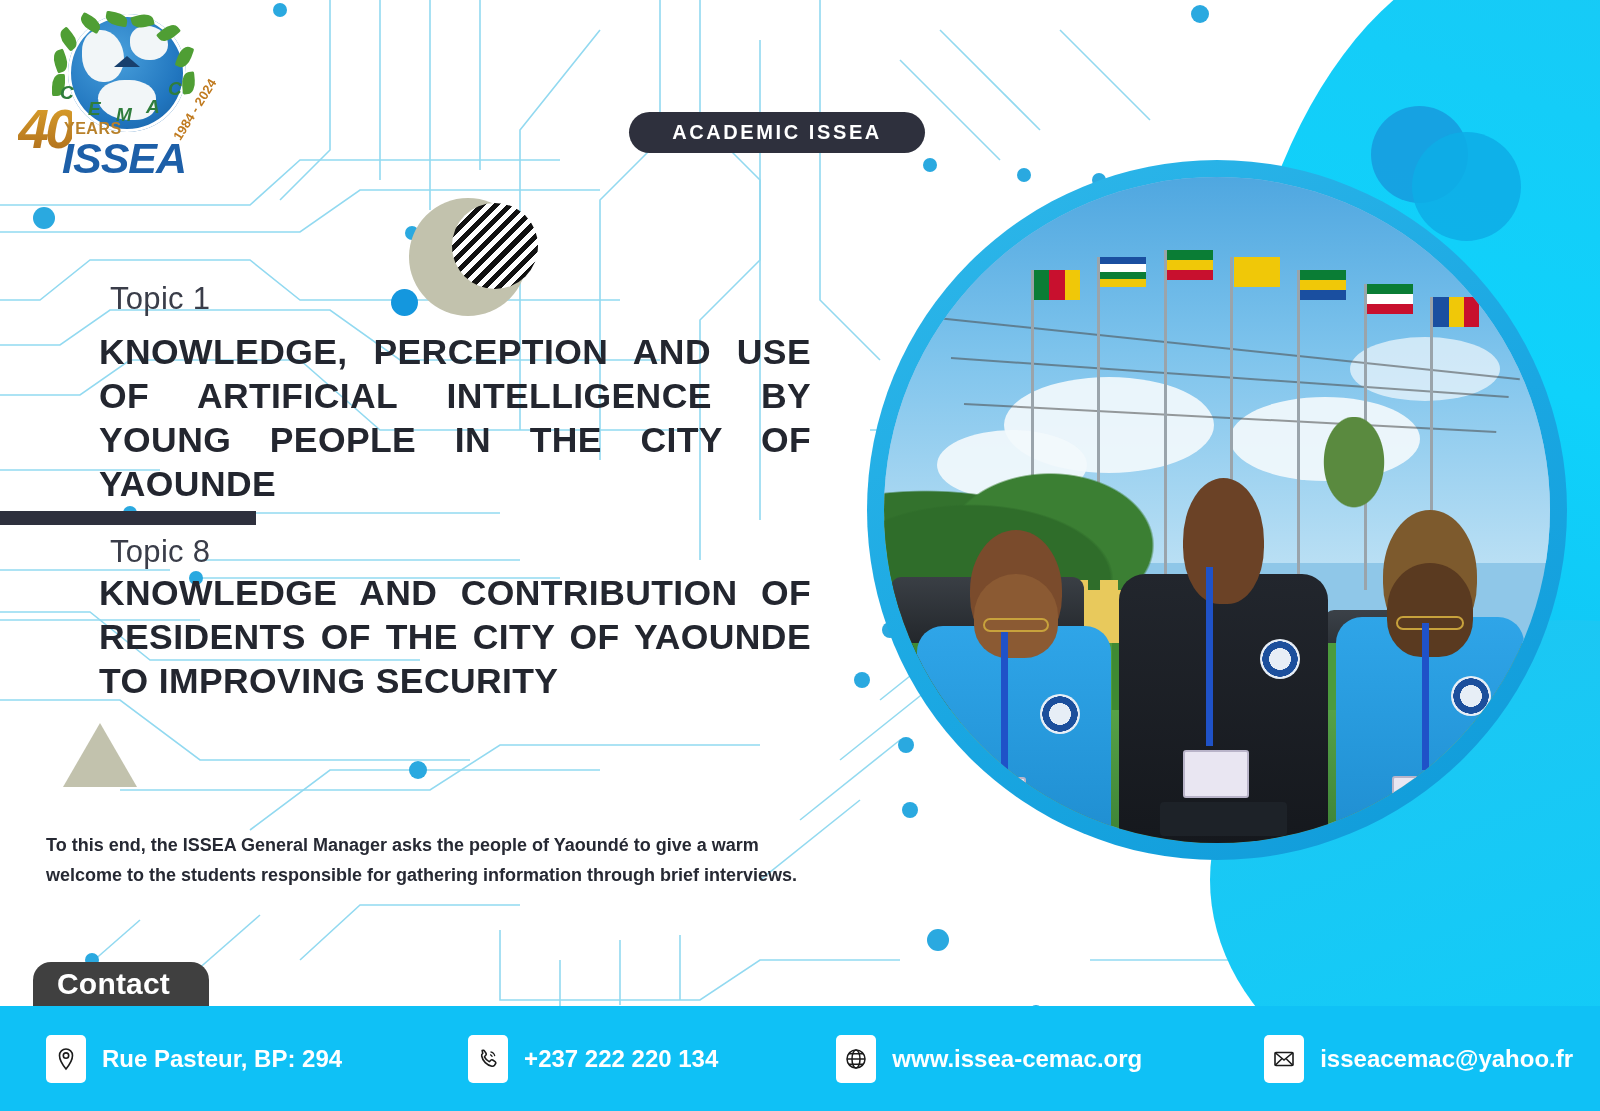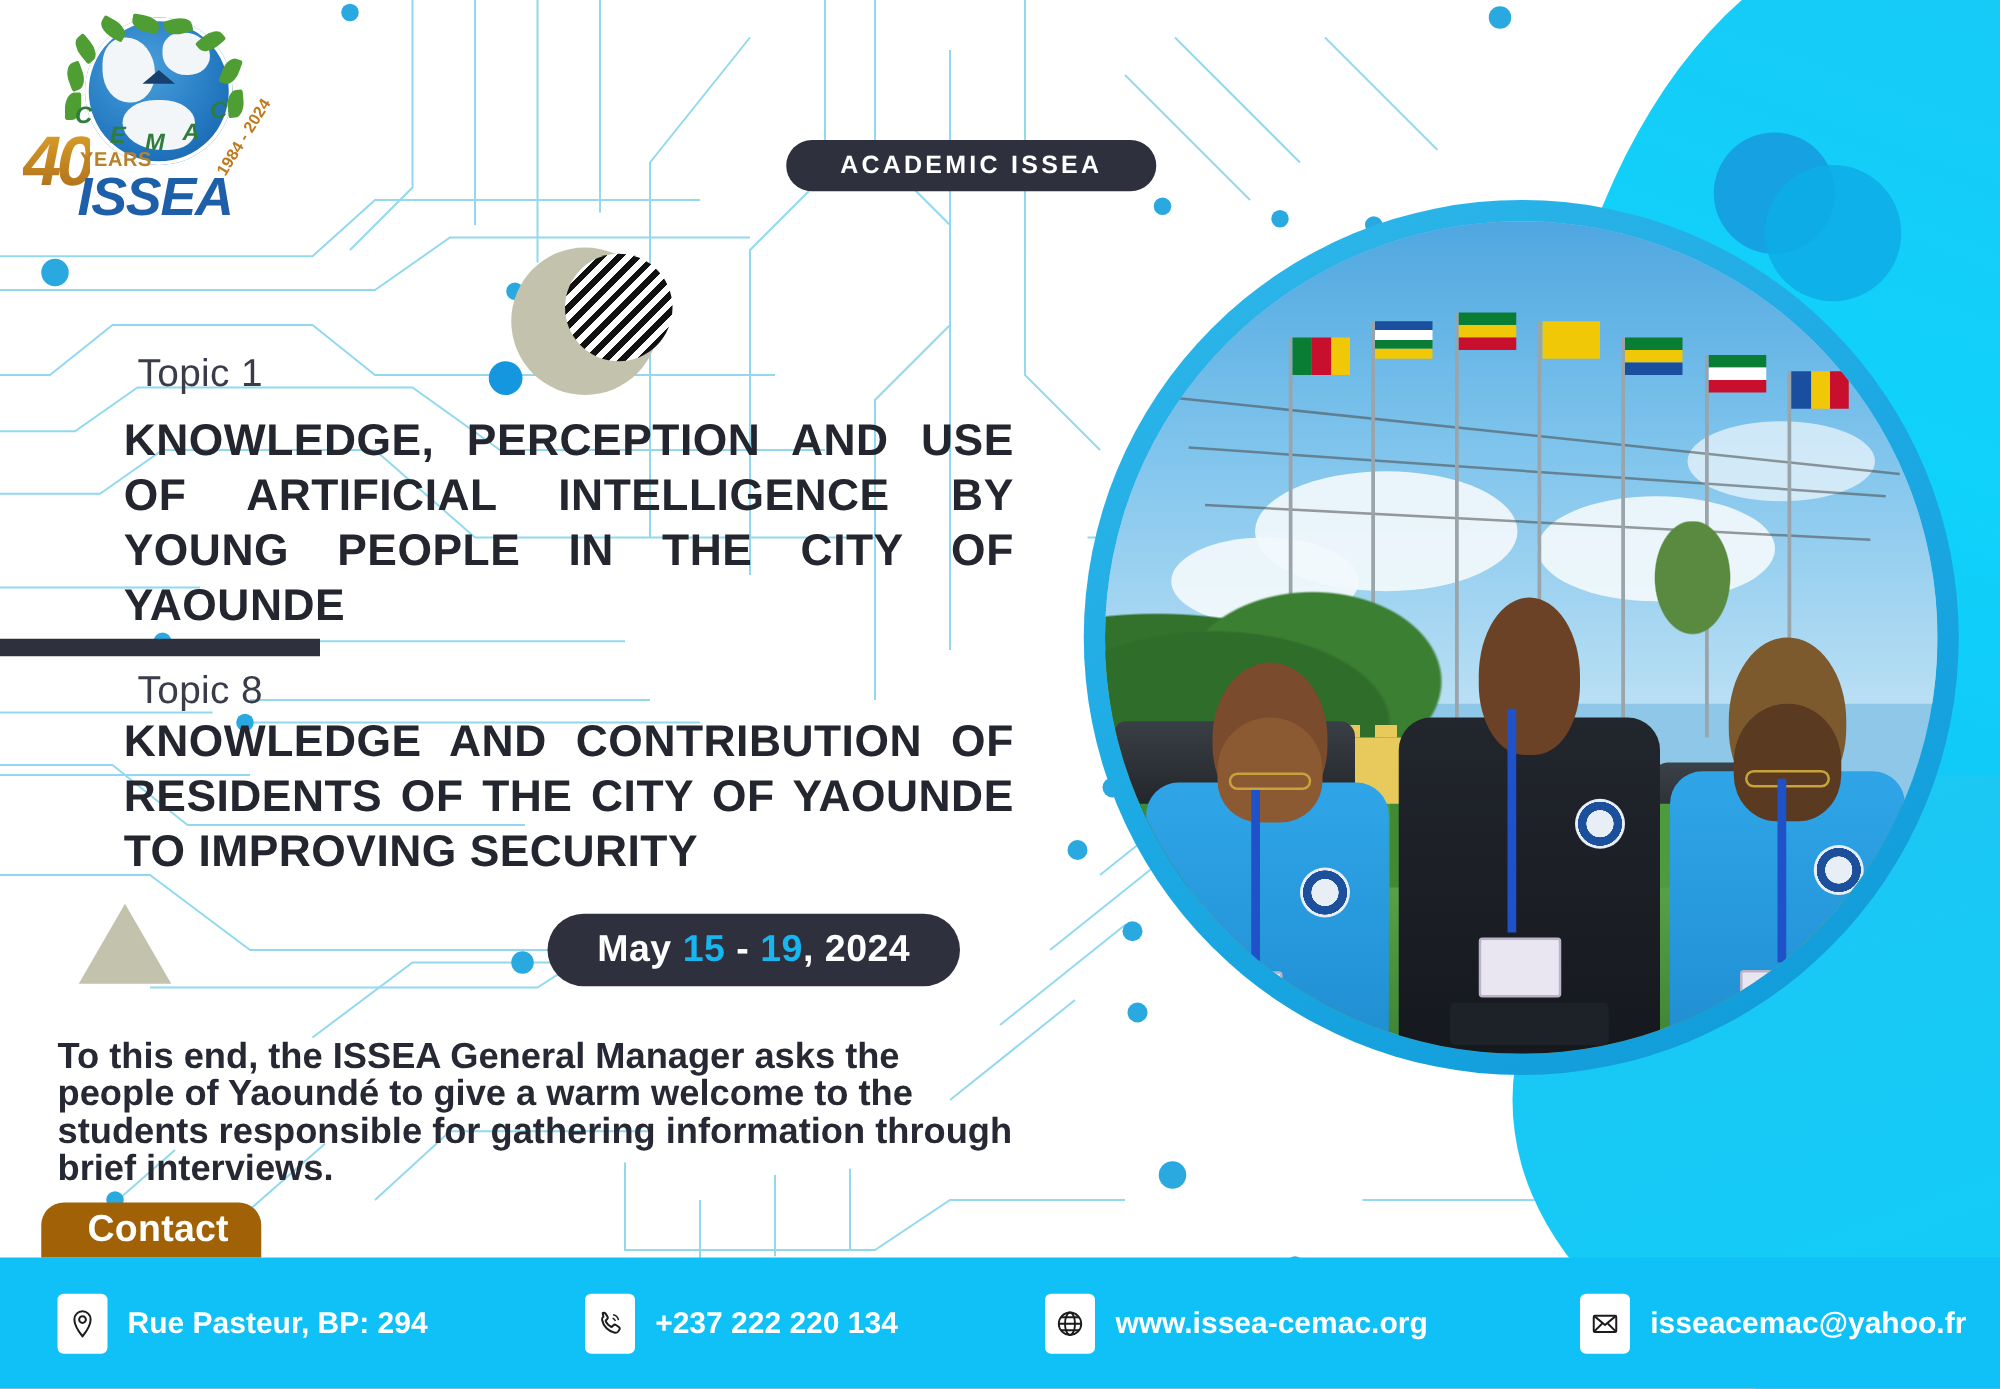--- a/index.html
+++ b/index.html
@@ -212,36 +212,36 @@
     left:438px; top:731px; width:330px; height:58px;
     background:#2e303d; border-radius:30px;
     display:flex; align-items:center; justify-content:center;
     color:#ffffff; font-size:30px; font-weight:bold; letter-spacing:.4px;
   }
   .date-badge .hl{ color:#18b6ef; }
 
   .note{
     position:absolute; z-index:6;
     left:46px; top:830px; width:770px;
-    font-size:29px; font-weight:bold; color:#262933;
+    font-size:18px; font-weight:bold; color:#262933;
     line-height:30px;
   }
 
   
   .footer{
     position:absolute; z-index:8;
     left:0; bottom:0; width:1600px; height:105px;
     background:#0fc1f6;
   }
   .contact-tab{
     position:absolute; z-index:9;
     left:33px; bottom:105px; width:176px; height:44px;
-    background:#a16207;
+    background:#404040;
     border-radius:18px 18px 0 0;
-    display:flex; align-items:center; padding-left:37px;
+    display:flex; align-items:center; padding-left:24px;
   }
   .contact-tab span{
     color:#ffffff; font-size:30px; font-weight:bold; letter-spacing:.2px;
   }
   .contact-row{
     position:absolute; z-index:9;
     left:0; bottom:0; width:1600px; height:105px;
     display:flex; align-items:center;
   }
   .citem{ display:flex; align-items:center; }
@@ -474,23 +474,20 @@
   <div class="khaki-tri"></div>
 
   <div class="topic-label t1-label">Topic 1</div>
   <div class="topic-title t1-title">KNOWLEDGE, PERCEPTION AND USE OF ARTIFICIAL INTELLIGENCE BY YOUNG PEOPLE IN THE CITY OF YAOUNDE</div>
 
   <div class="divider"></div>
 
   <div class="topic-label t2-label">Topic 8</div>
   <div class="topic-title t2-title">KNOWLEDGE AND CONTRIBUTION OF RESIDENTS OF THE CITY OF YAOUNDE TO IMPROVING SECURITY</div>
 
-  <div class="date-badge">
-    <span>May</span>&nbsp;<span class="hl">15</span>&nbsp;<span>-</span>&nbsp;<span class="hl">19</span><span>, 2024</span>
-  </div>
 
   <div class="note">To this end, the ISSEA General Manager asks the people of Yaoundé to give a warm welcome to the students responsible for gathering information through brief interviews.</div>
 
   <div class="contact-tab">
     <span>Contact</span>
   </div>
   <div class="footer"></div>
   <div class="contact-row">
 
     <div class="citem i1">

